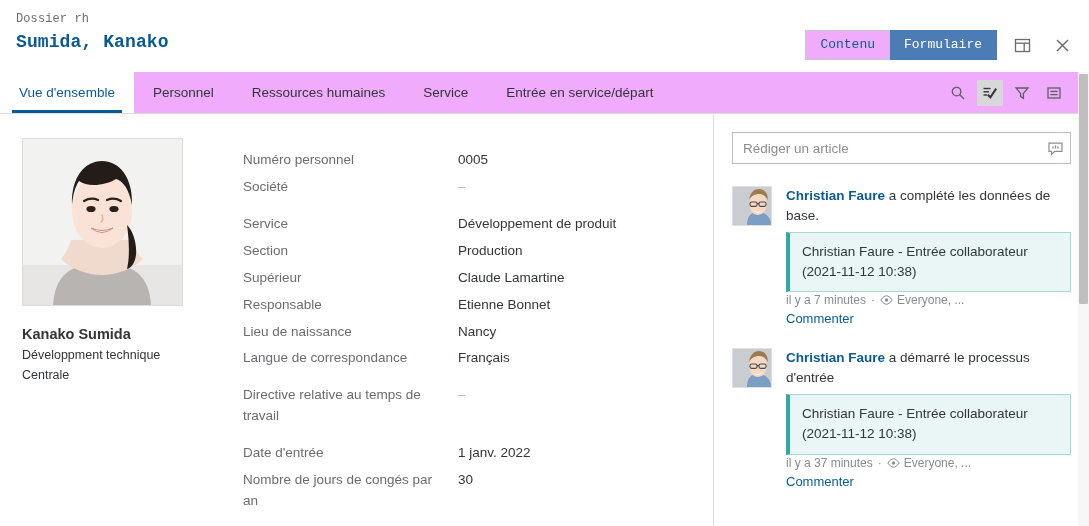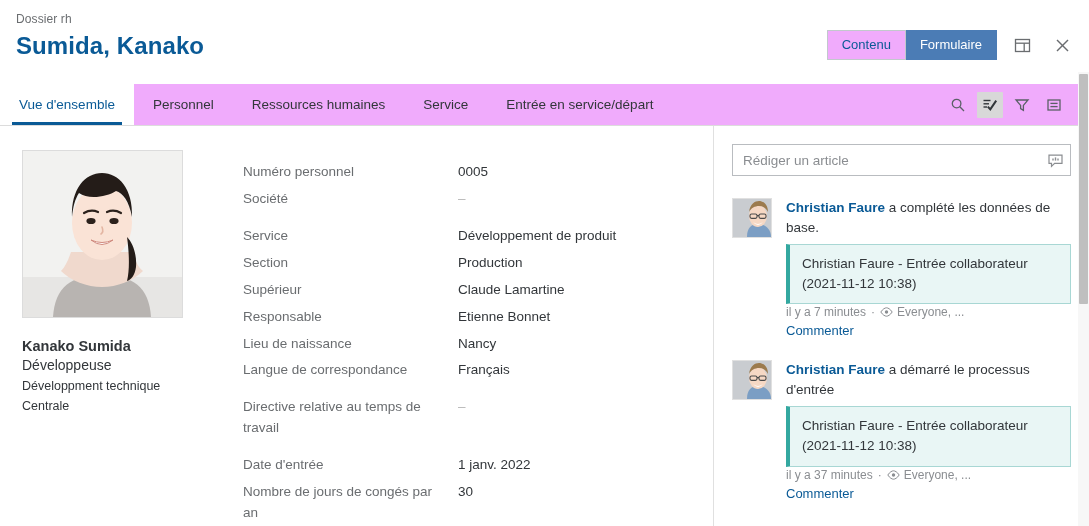--- a/index.html
+++ b/index.html
@@ -18,37 +18,38 @@
   .app {
     position: relative;
     width: 1089px;
     height: 526px;
     overflow: hidden;
   }
 
   
   .header {
     position: relative;
-    height: 84px;
+    height: 72px;
     background: #ffffff;
     box-sizing: border-box;
+    font-family: Liberation Mono, monospace;
   }
   .breadcrumb {
     position: absolute;
     left: 16px;
     top: 12px;
     font-size: 12px;
     color: #6a6d70;
     letter-spacing: 0.1px;
   }
   .page-title {
     position: absolute;
     left: 16px;
     top: 32px;
-    font-size: 24px;
+    font-size: 18px;
     font-weight: bold;
     color: #0a5a96;
     letter-spacing: 0.1px;
   }
   .header-actions {
     position: absolute;
     right: 12px;
     top: 30px;
     display: flex;
     align-items: center;
@@ -423,21 +424,20 @@
             <path d="M104 86 c6 6 10 18 9 30 c-1 8 -5 13 -9 14 c3-12 2-30 0-44 z" fill="#241c18"></path>
             <ellipse cx="68" cy="70" rx="4.6" ry="3.1" fill="#2b211c"></ellipse>
             <ellipse cx="91" cy="70" rx="4.6" ry="3.1" fill="#2b211c"></ellipse>
             <path d="M61 62 q7-4 14-1" stroke="#2b211c" stroke-width="2.2" fill="none" stroke-linecap="round"></path>
             <path d="M84 61 q7-3 14 1" stroke="#2b211c" stroke-width="2.2" fill="none" stroke-linecap="round"></path>
             <path d="M68 89 q11 9 22 0 q-11 5 -22 0 z" fill="#ffffff" stroke="#d08a7e" stroke-width="1"></path>
             <path d="M79 76 q2 5 -1 7" stroke="#e3b5a2" stroke-width="1.6" fill="none" stroke-linecap="round"></path>
           </svg>
         </div>
         <div class="p-name">Kanako Sumida</div>
-        <div class="p-role">Développeuse</div>
         <div class="p-dept">Développment technique</div>
         <div class="p-unit">Centrale</div>
       </div>
 
       <div class="fields">
         <div class="frow">
           <div class="flabel">Numéro personnel</div>
           <div class="fvalue">0005</div>
         </div>
         <div class="frow">

